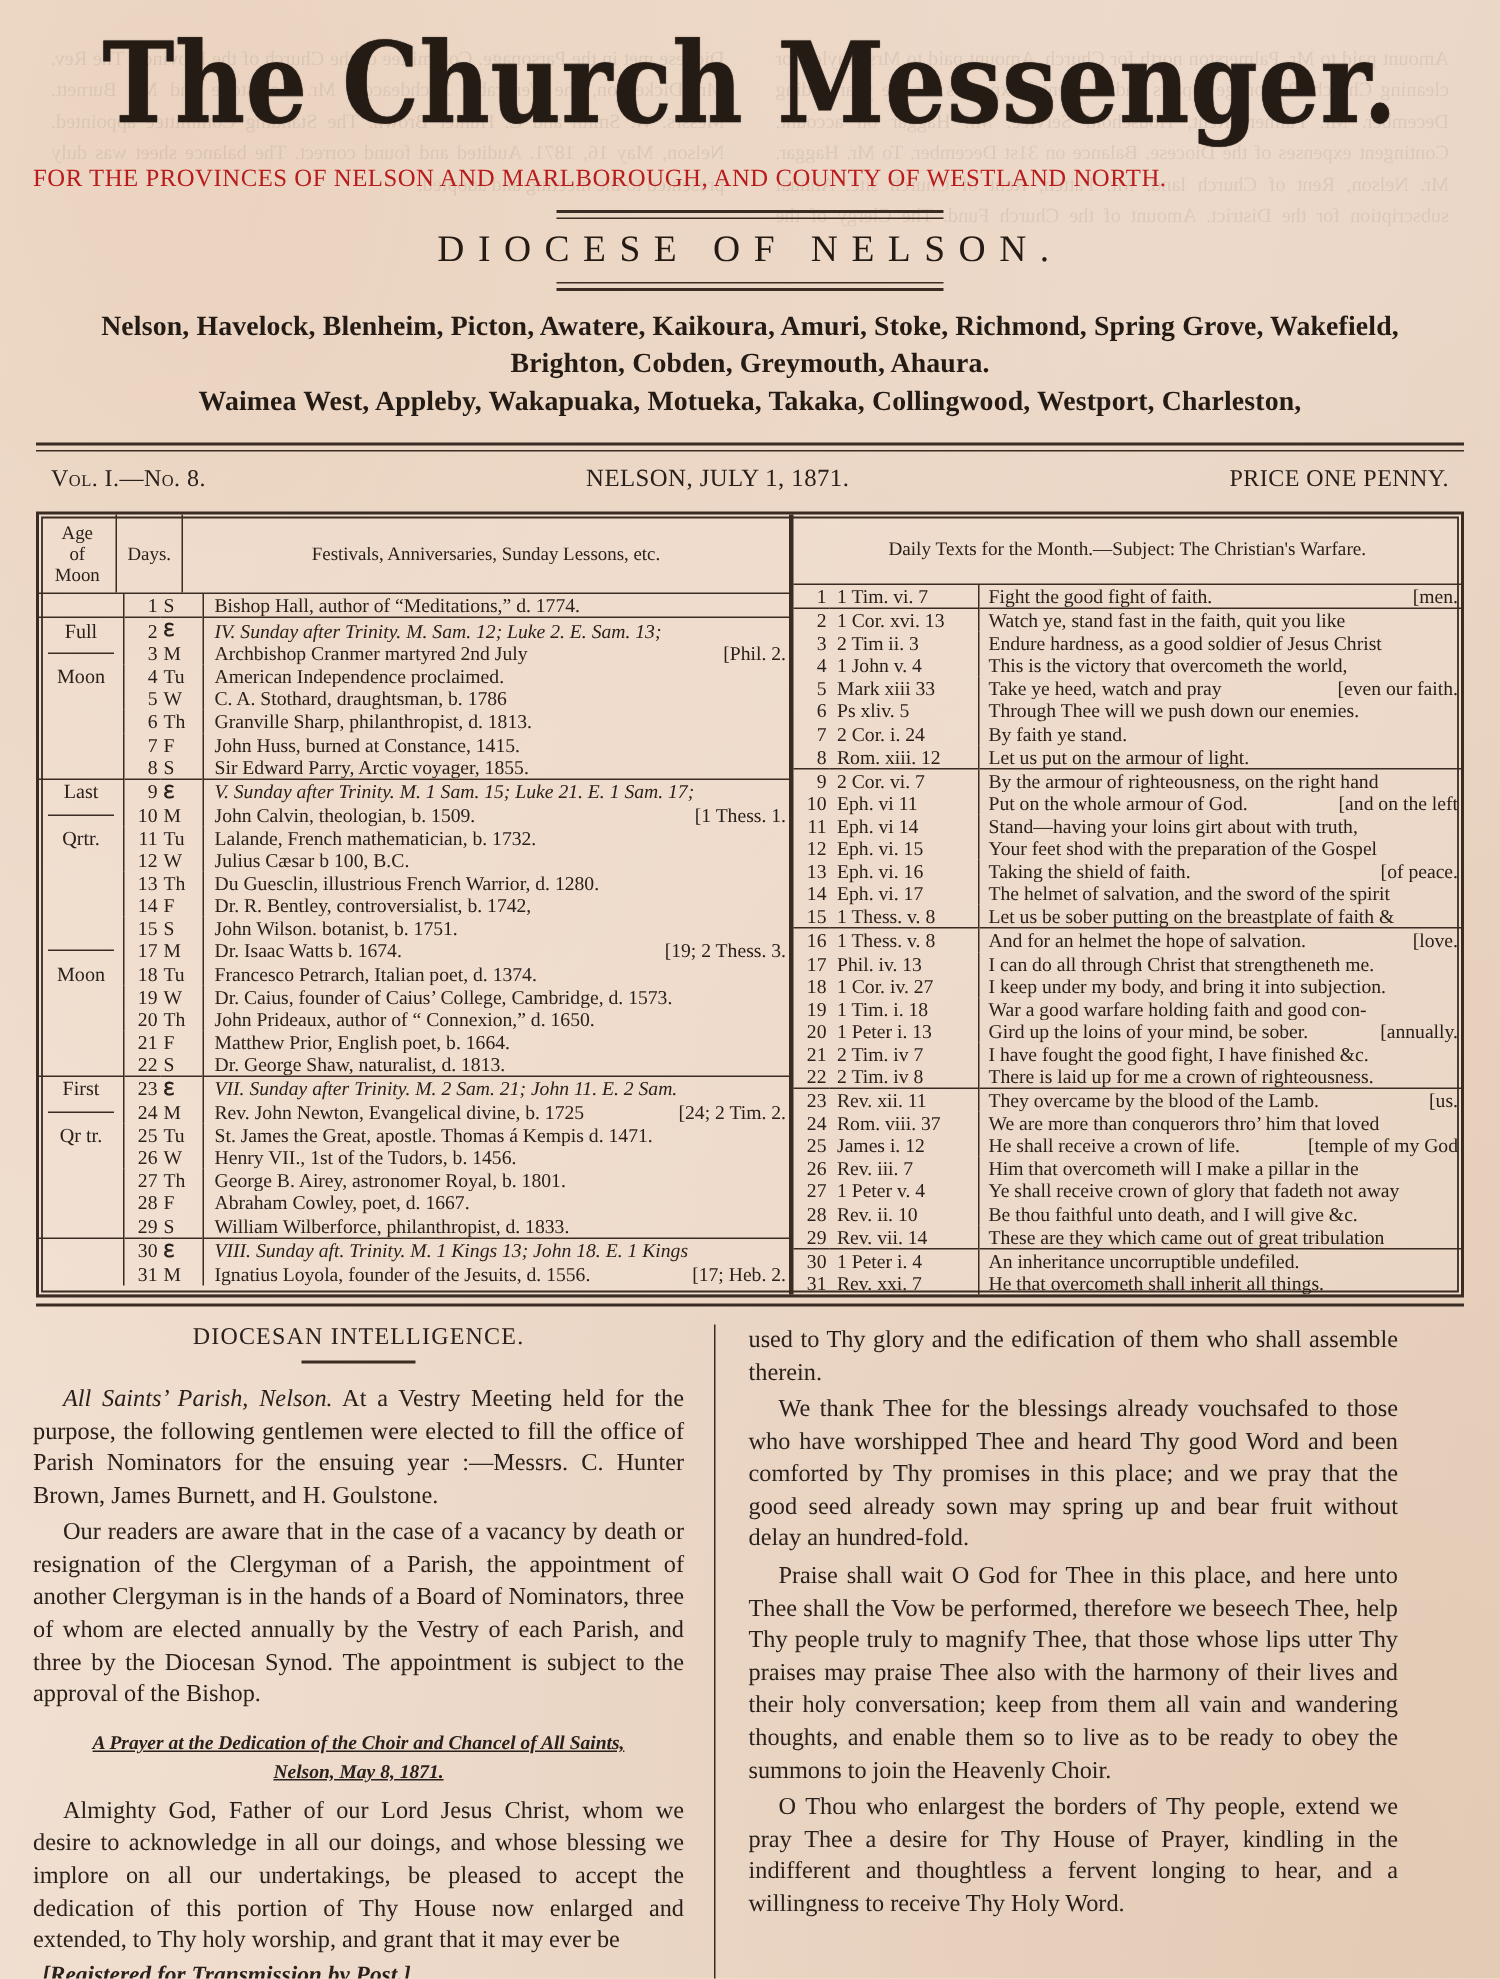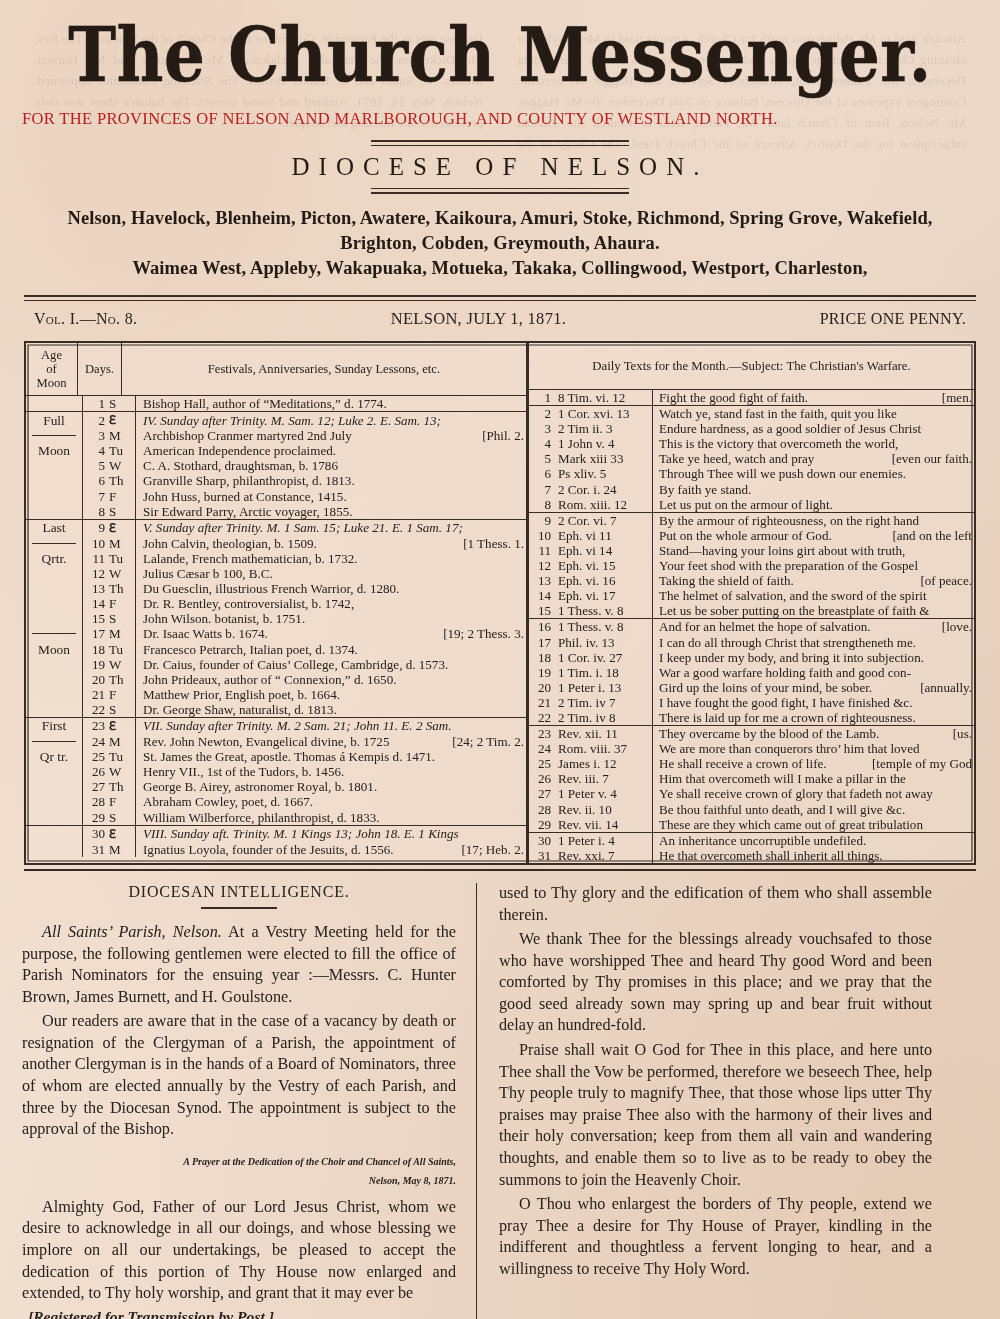--- a/index.html
+++ b/index.html
@@ -166,23 +166,24 @@
   p.body{
     font-size:16.2px;line-height:21.6px;
     text-align:justify;
     margin:0 0 3px 0;
     text-indent:20px;
     hyphens:none;
   }
   p.body.noind{text-indent:0;}
   p.body i{font-style:italic;}
   .prayer-head{
-    text-align:right;font-style:italic;font-weight:700;
-    font-size:10px;line-height:19px;
+    text-align:center;font-style:italic;font-weight:700;
+    font-size:13px;line-height:19px;
     margin:11px 0 7px 0;
+    text-decoration:underline;
   }
   .registered{
     font-style:italic;font-weight:700;font-size:15.6px;
     margin-top:2px;text-align:left;padding-left:6px;
   }
 </style>
 </head>
 <body>
 
 <div class="paper-tint"></div>
@@ -424,21 +425,21 @@
         </table>
     </div>
     <div class="cal-right">
       <div class="cal-head">
         <div class="ch ch-dt">Daily Texts for the Month.—Subject: The Christian's Warfare.</div>
       </div>
       <table class="cal">
           <tbody id="cal-right-body">
             <tr>
               <td class="c-num">1</td>
-              <td class="c-ref">8 Tim. vi. 12</td>
+              <td class="c-ref">1 Tim. vi. 7</td>
               <td class="c-body"><span>Fight the good fight of faith.</span><span class="brk">[men.</span></td>
             </tr>
             <tr class="wk-top">
               <td class="c-num">2</td>
               <td class="c-ref">1 Cor. xvi. 13</td>
               <td class="c-body"><span>Watch  ye, stand  fast  in  the  faith,  quit you like</span></td>
             </tr>
             <tr>
               <td class="c-num">3</td>
               <td class="c-ref">2 Tim  ii. 3</td>

